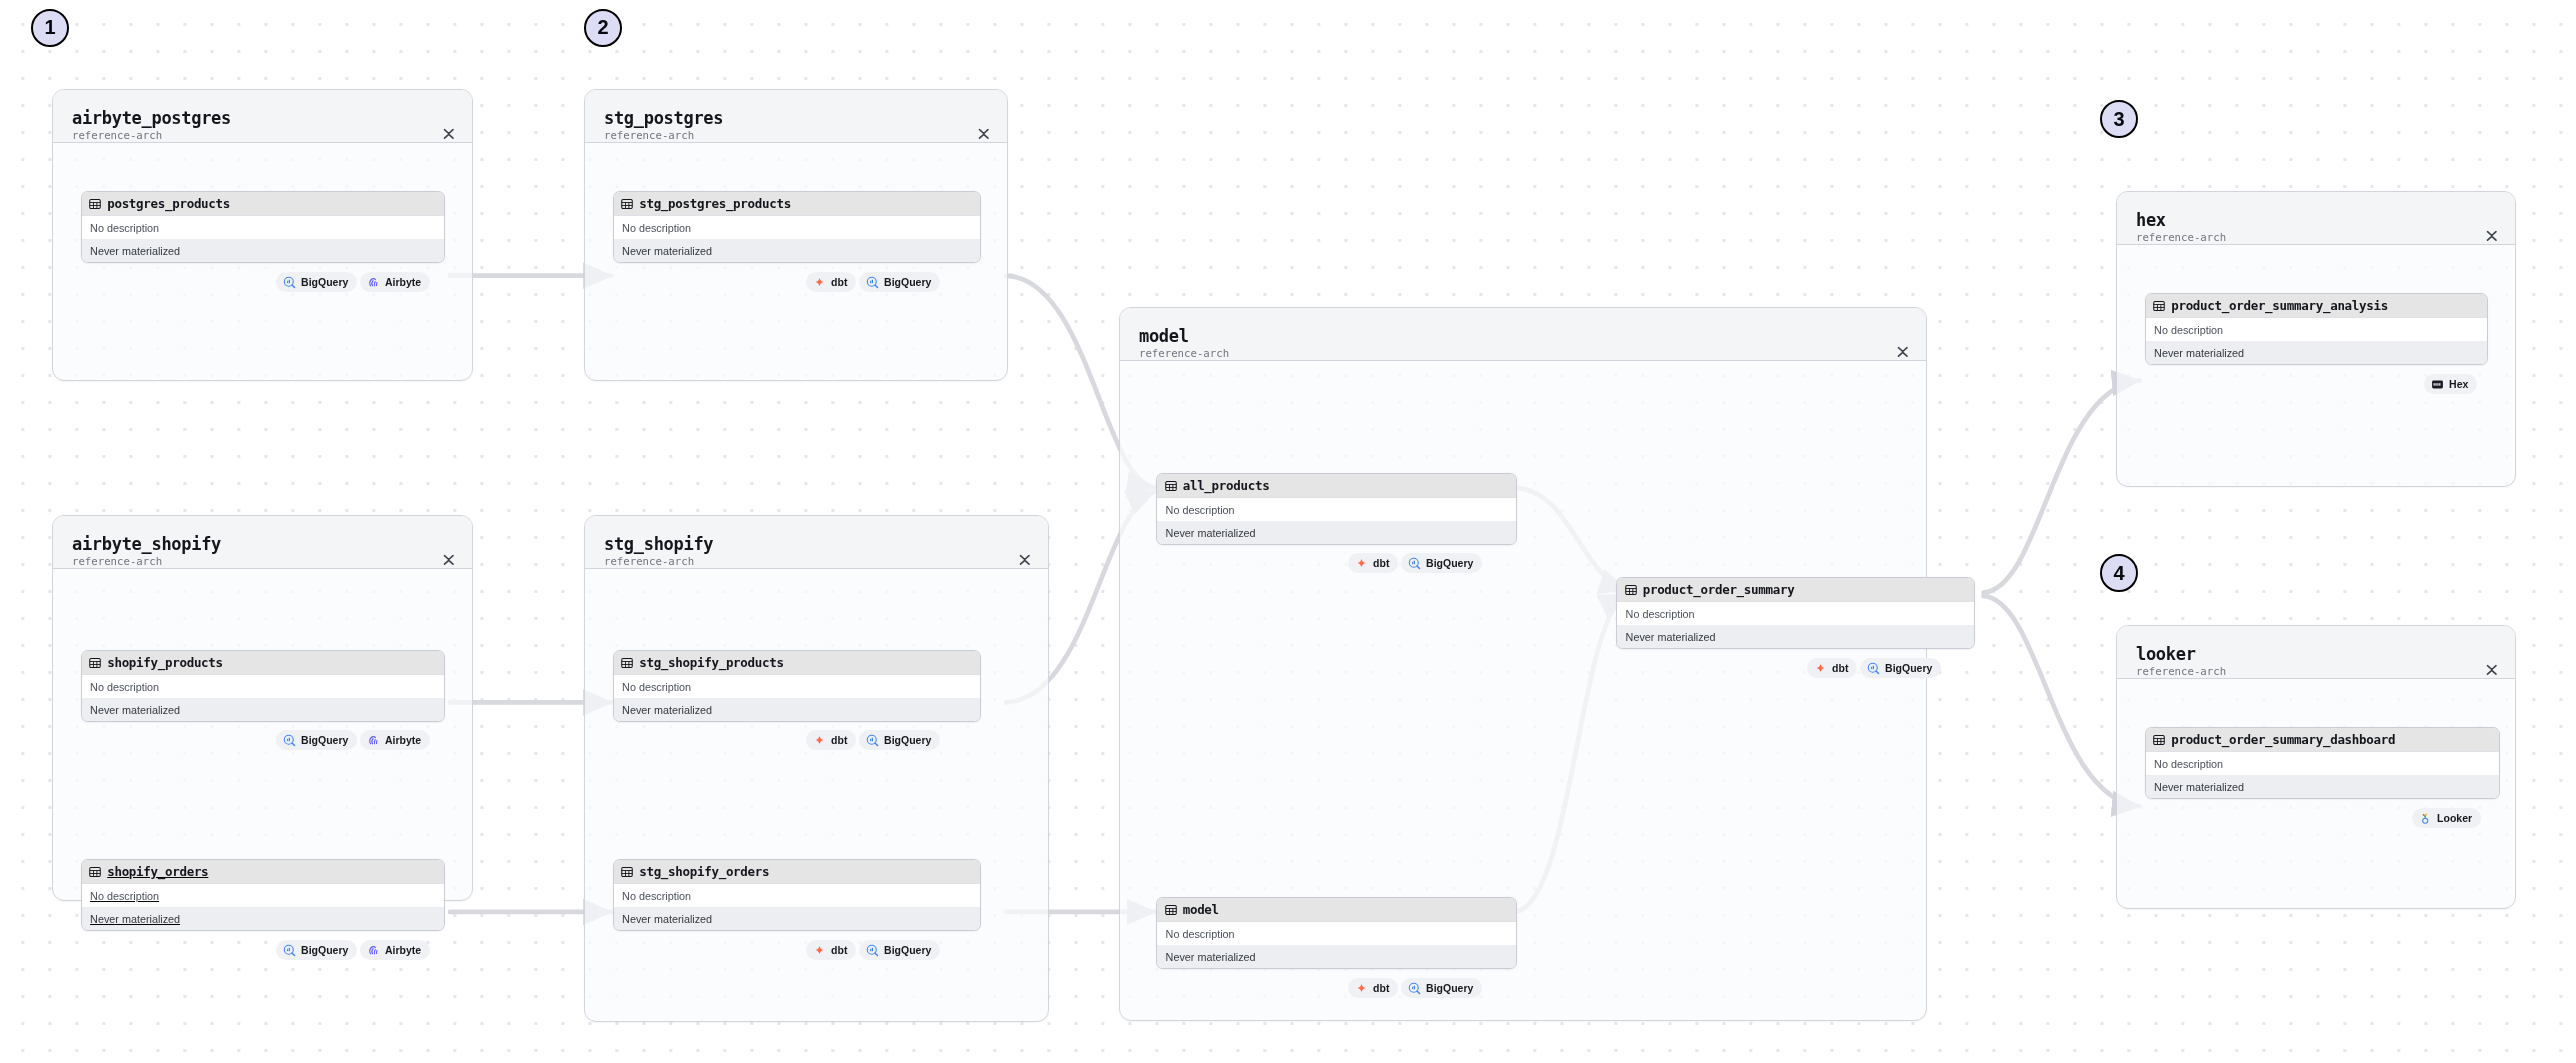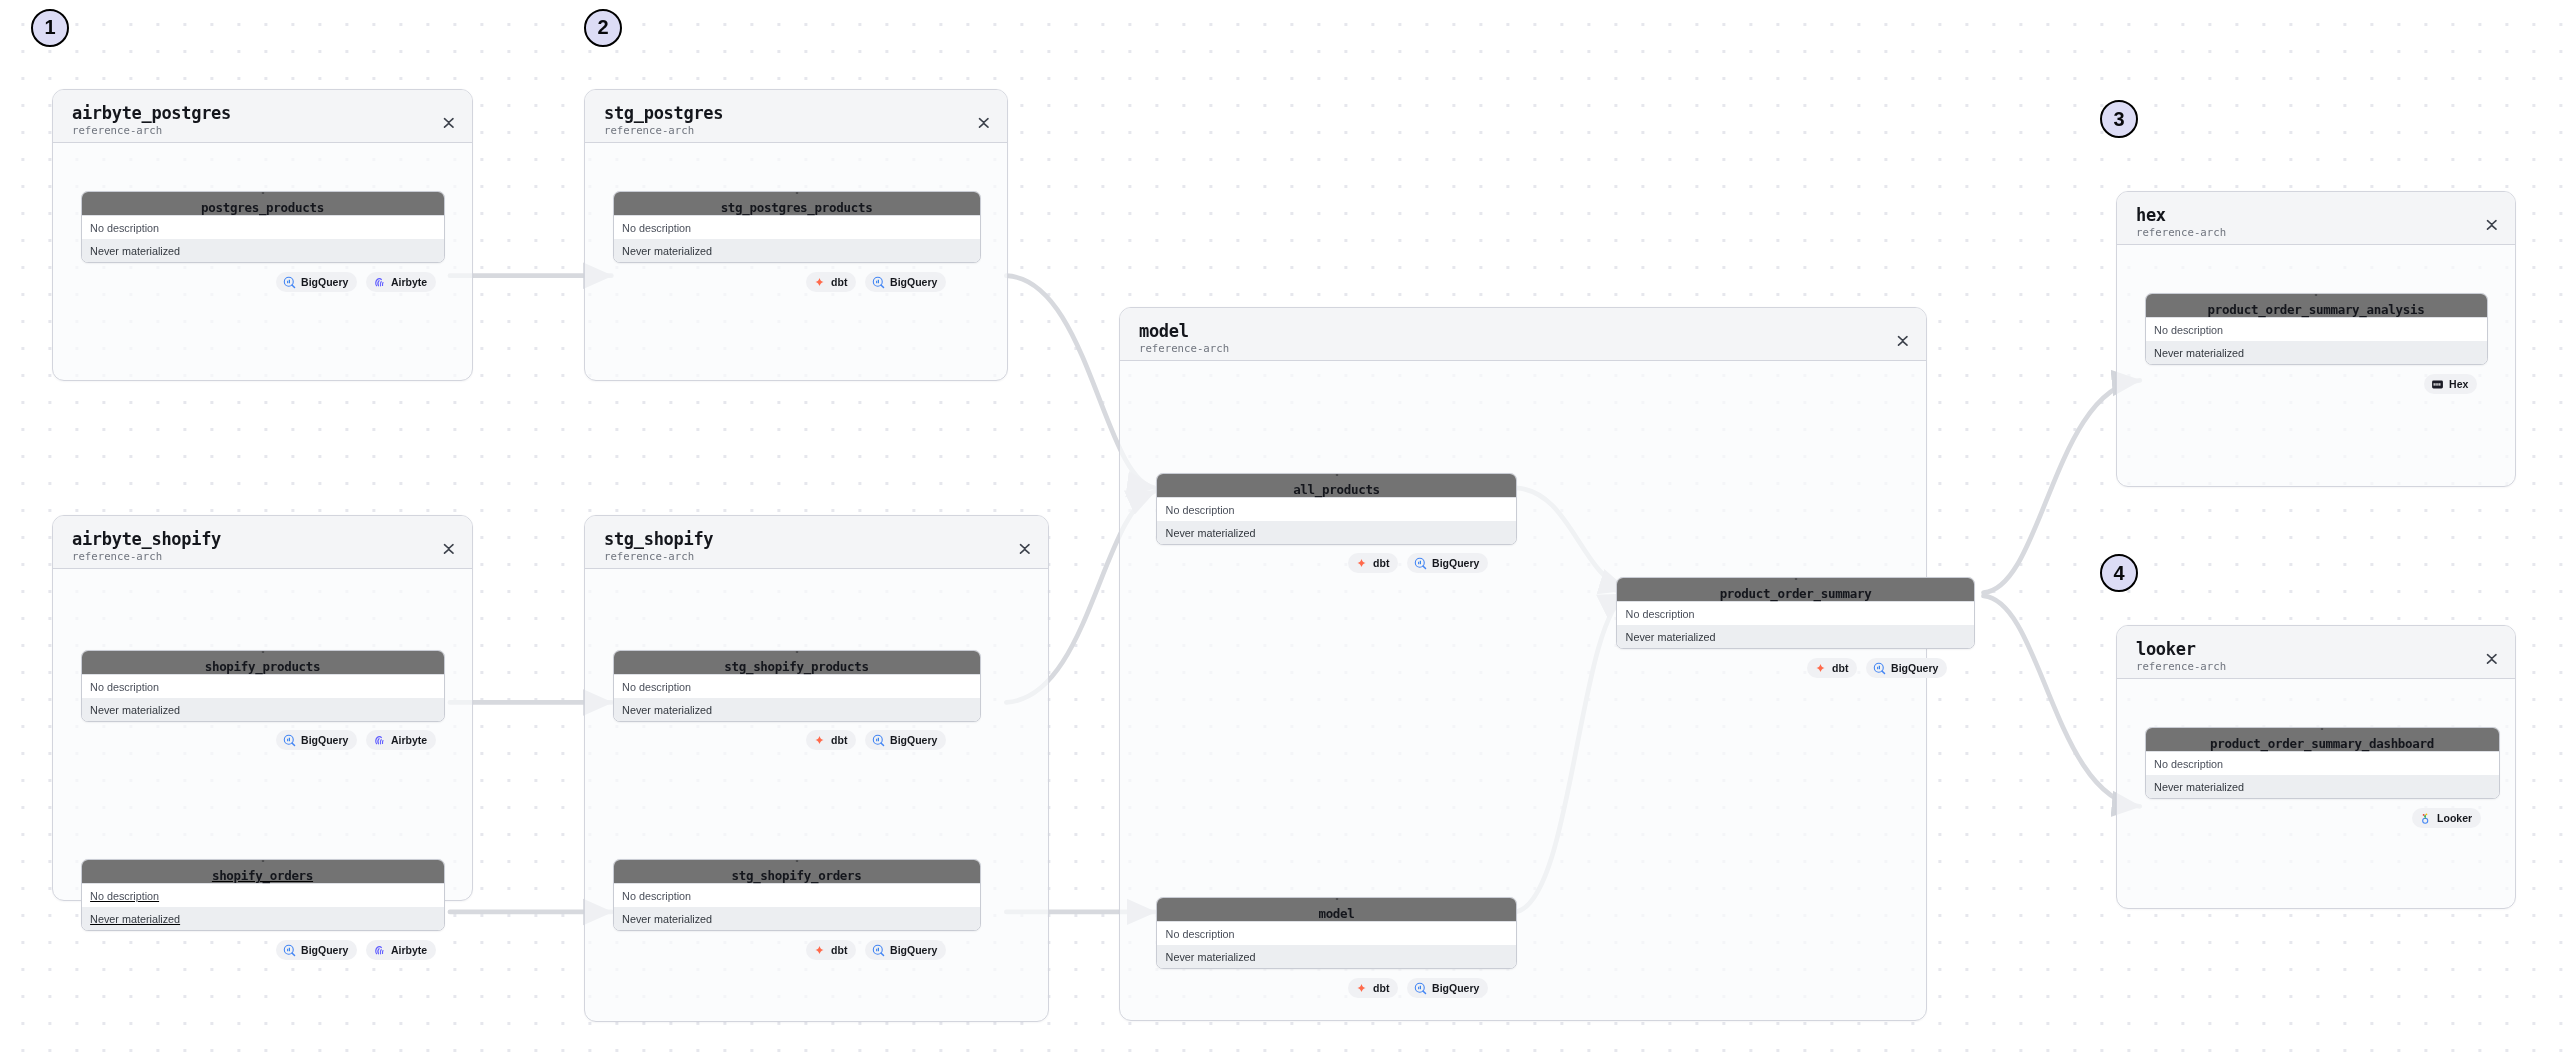--- a/index.html
+++ b/index.html
@@ -43,21 +43,21 @@
     box-shadow: 0 0.9px 1.7px rgba(16, 24, 40, 0.04);
   }
   .group-header {
     box-sizing: border-box;
     height: 53px;
     padding: 8.6px 15.5px 0 19px;
     border-bottom: 1.4px solid #d3d5dd;
     border-radius: 11px 11px 0 0;
     background: #f4f5f7;
     display: flex;
-    align-items: center;
+    align-items: flex-end;
     justify-content: space-between;
   }
   .group-title {
     font-family: "DejaVu Sans Mono", "Liberation Mono", monospace;
     font-size: 17px;
     font-weight: 700;
     letter-spacing: -0.3px;
     color: #14161c;
     line-height: 1.12;
     white-space: nowrap;
@@ -89,26 +89,25 @@
     border: 1.1px solid #c9ccd4;
     border-radius: 6.9px;
     background: #ffffff;
     overflow: hidden;
     box-shadow: 0 0.9px 1.7px rgba(16, 24, 40, 0.05);
   }
   .node-head {
     box-sizing: border-box;
     height: 24px;
     padding: 0 7.7px;
-    background: #737373;
+    background: #e5e5e5;
     border-bottom: 0.9px solid #dfe1e6;
     display: flex;
     align-items: center;
     gap: 6px;
-    flex-direction: column;
   }
   .node-name {
     font-family: "DejaVu Sans Mono", "Liberation Mono", monospace;
     font-size: 12.5px;
     font-weight: 700;
     letter-spacing: -0.3px;
     color: #14161c;
     white-space: nowrap;
   }
   .node-row {
@@ -121,21 +120,21 @@
     color: #4a4f5a;
     white-space: nowrap;
   }
   .node-row.desc { background: #ffffff; }
   .node-row.mat  { background: #eceef1; color: #33383f; }
 
   
   .tags {
     position: absolute;
     display: flex;
-    gap: 9px;
+    gap: 3px;
     align-items: center;
   }
   .tag {
     display: flex;
     align-items: center;
     gap: 5.2px;
     height: 20px;
     padding: 0 8.6px 0 6.9px;
     border-radius: 10.3px;
     background: #f0f1f4;

